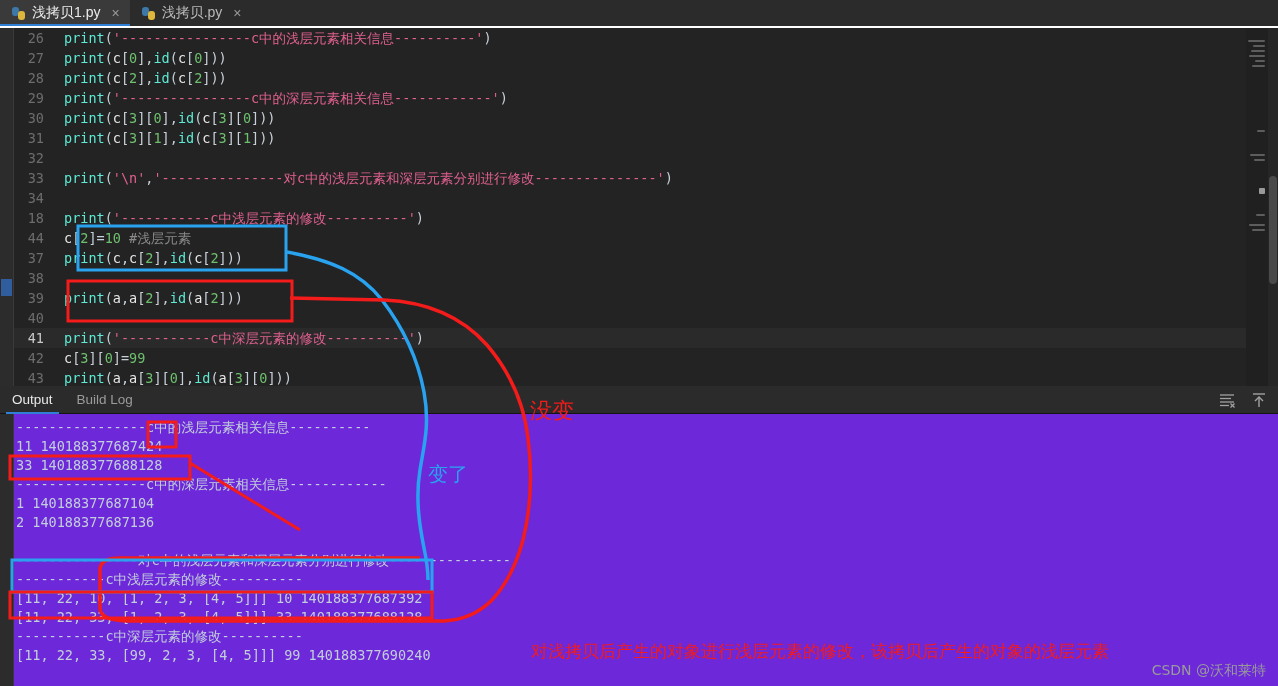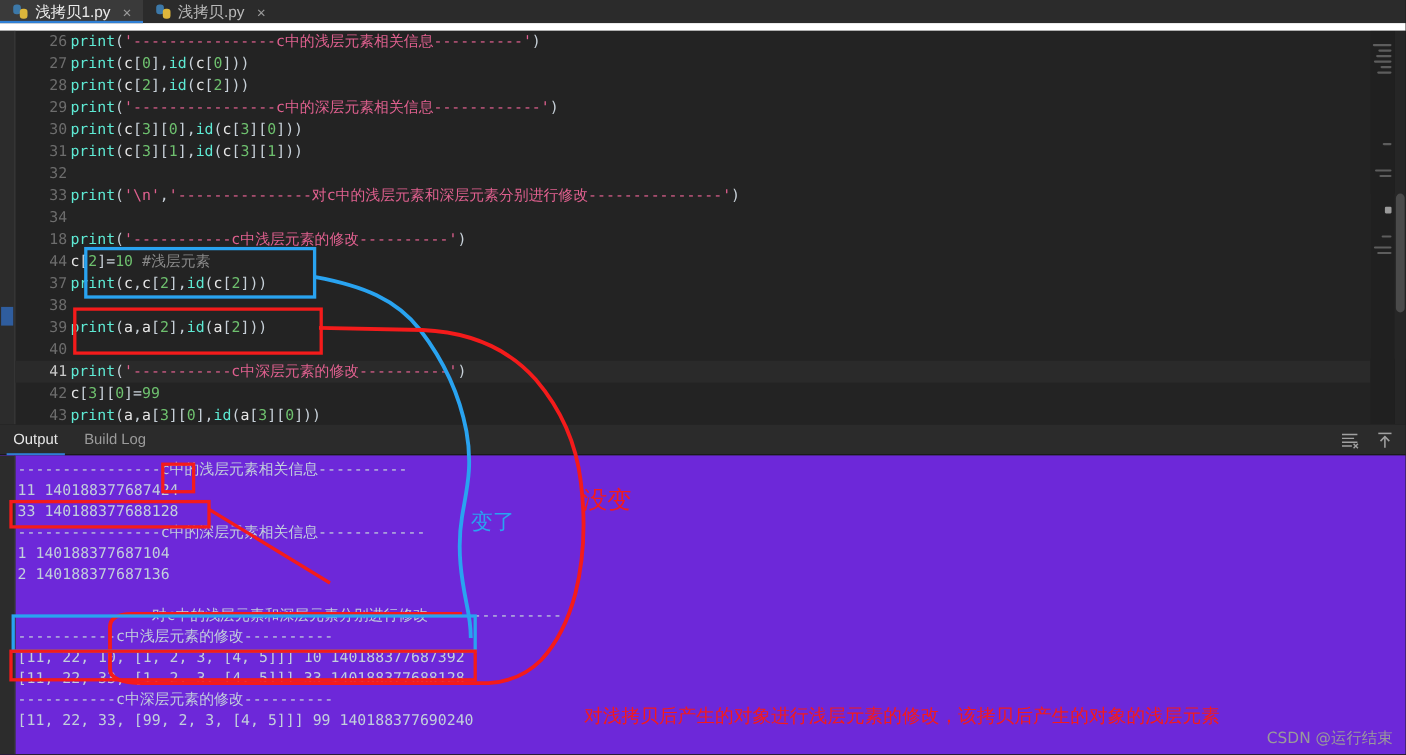--- a/index.html
+++ b/index.html
@@ -16,21 +16,21 @@
     background: #1d1d1d;
     overflow: hidden;
   }
 
   
   .tabbar {
     position: absolute; left: 0; top: 0;
     width: 1278px; height: 28px;
     background: #2b2b2b;
     display: flex; align-items: stretch;
-    border-bottom: 7px solid #ffffff;
+    border-bottom: 2px solid #ffffff;
   }
   .tab {
     display: flex; align-items: center;
     gap: 7px;
     padding: 0 10px 0 12px;
     font-size: 14px;
     color: #b9b9b9;
     position: relative;
     cursor: pointer;
     user-select: none;
@@ -79,21 +79,21 @@
     font-size: 13.5px;
     line-height: 20px;
     padding-top: 0px;
   }
   .cline {
     height: 20px; display: flex; align-items: center;
     white-space: pre;
   }
   .cline.cur { background: #2a2a2a; }
   .lno {
-    width: 50px; text-align: right; padding-right: 3px;
+    width: 50px; text-align: right; padding-right: 20px;
     color: #6d6d6d; flex: 0 0 auto; font-size: 13.5px;
   }
   .cline.cur .lno { color: #c9c9c9; }
   .ctext { color: #dcdcdc; }
   .kw   { color: #5eead4; }
   .str  { color: #e0608f; }
   .num  { color: #6ec06e; }
   .pun  { color: #c7d0d8; }
   .var  { color: #e8e8e8; }
   .cmt  { color: #8a8a8a; }
@@ -309,22 +309,22 @@
     <rect x="148" y="422" width="28" height="25" fill="none" stroke="#f41b1b" stroke-width="3"></rect>
 
     <path fill="none" stroke="#f41b1b" stroke-width="3" d="M190,463 L300,530"></path>
 
     <rect x="12" y="560" width="420" height="32" fill="none" stroke="#29a3f0" stroke-width="3"></rect>
 
     <rect x="10" y="592" width="422" height="26" fill="none" stroke="#f41b1b" stroke-width="3"></rect>
   </svg>
 
   <div class="overlay">
-    <div class="anno-text" id="anno-label-0" style="left: 530px; top: 440px; color: rgb(244, 27, 27); font-size: 22px;">没变</div>
+    <div class="anno-text" id="anno-label-0" style="left: 530px; top: 396px; color: rgb(244, 27, 27); font-size: 22px;">没变</div>
     <div class="anno-text" id="anno-label-1" style="left: 428px; top: 461px; color: rgb(41, 163, 240); font-size: 20px;">变了</div>
     <div class="anno-text" id="anno-para" style="left: 531px; top: 586px; color: rgb(244, 27, 27); font-size: 17px; line-height: 26px;">
       <div>对浅拷贝后产生的对象进行浅层元素的修改，该拷贝后产生的对象的浅层元素</div>
       
     </div>
-    <div class="watermark">CSDN @运行结束</div>
+    <div class="watermark">CSDN @沃和莱特</div>
   </div>
 
 </div>
 
 </body></html>

